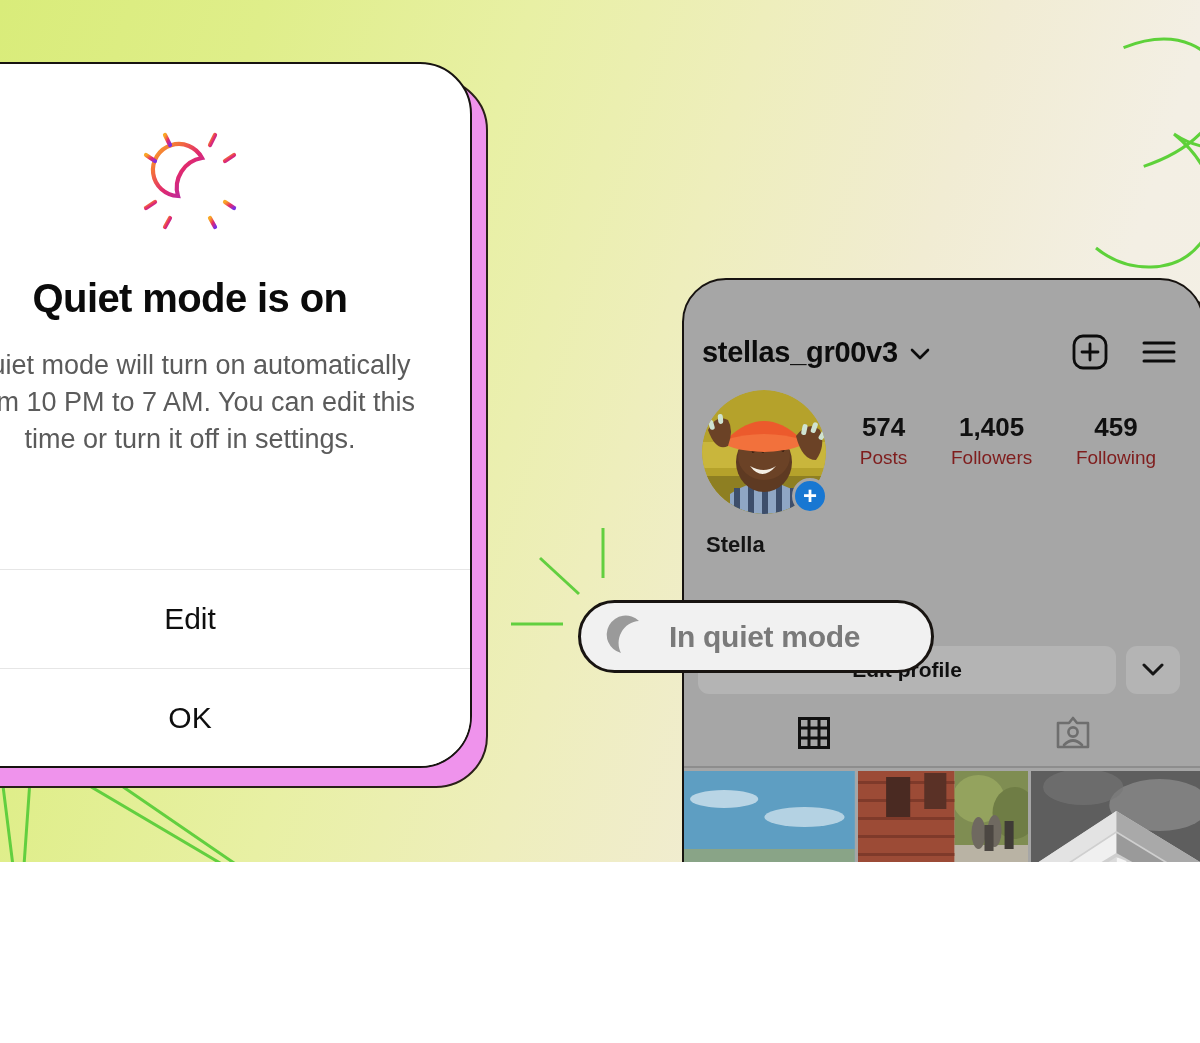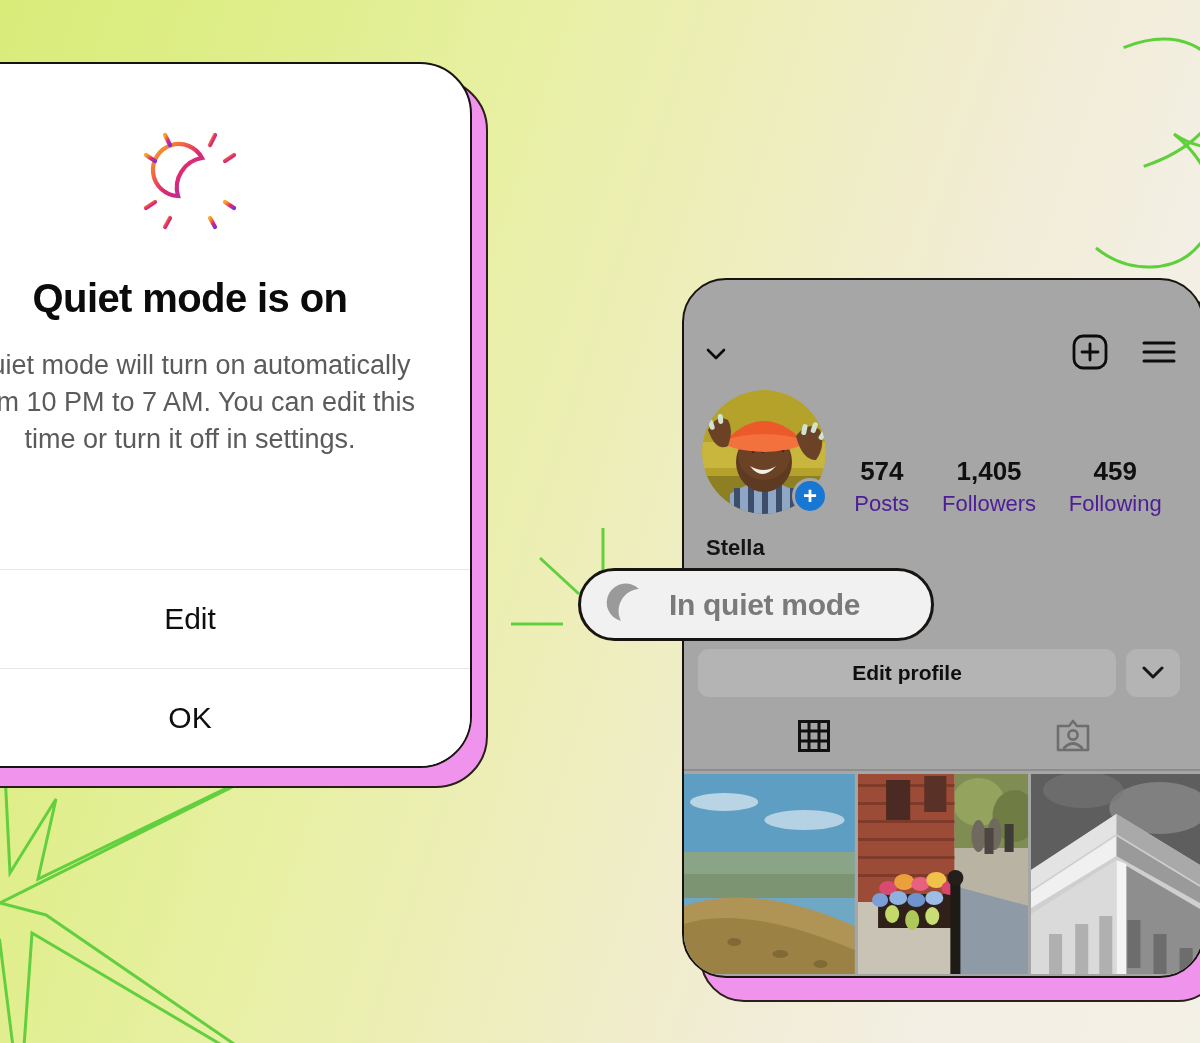--- a/index.html
+++ b/index.html
@@ -7,21 +7,21 @@
   html, body {
     width: 1200px;
     height: 1043px;
     overflow: hidden;
     font-family: "Liberation Sans", sans-serif;
   }
 
   #stage {
     position: relative;
     width: 1200px;
-    height: 1043px;
+    height: 862px;
     overflow: hidden;
     background: linear-gradient(108deg,
         #d9ec7a 0%,
         #dfee8a 18%,
         #e8f0a4 36%,
         #eeeebc 52%,
         #f1ecd3 68%,
         #f3efe4 82%,
         #f3f0e6 100%);
   }
@@ -196,25 +196,24 @@
     flex: 1;
     justify-content: space-around;
     padding: 22px 0 0 12px;
   }
 
   .stat { text-align: center; }
   .stat-value {
     font-size: 26px;
     font-weight: bold;
     color: #101010;
-    margin-top: 44px;
   }
   .stat-label {
-    font-size: 22px;
-    color: #4c1d95;
+    font-size: 19px;
+    color: #7f1d1d;
     margin-top: 4px;
   }
 
   #profile-displayname {
     font-size: 22px;
     font-weight: bold;
     color: #141414;
     padding: 18px 0 0 22px;
   }
 
@@ -274,21 +273,21 @@
   .grid-photo {
     width: 100%;
     height: 200px;
     display: block;
   }
 
   
   #quiet-mode-pill {
     position: absolute;
     left: 578px;
-    top: 568px;
+    top: 600px;
     width: 356px;
     height: 73px;
     background: #f1f1f1;
     border: 3px solid #181411;
     border-radius: 40px;
     display: flex;
     align-items: center;
     padding-left: 22px;
     gap: 18px;
   }
@@ -375,20 +374,21 @@
       <div class="dialog-btn">Edit</div>
       <div class="dialog-btn">OK</div>
     </div>
   </div>
 
   <div id="phone-shadow"></div>
 
   <div id="profile-phone">
 
     <div id="profile-topbar">
+      <span id="profile-username">stellas_gr00v3</span>
       <svg id="username-chevron-icon" width="20" height="13" viewBox="0 0 20 13">
         <path d="M2 2 L10 10 L18 2" fill="none" stroke="#0c0c0c" stroke-width="2.6" stroke-linecap="round" stroke-linejoin="round"></path>
       </svg>
 
       <span class="topbar-spacer"></span>
 
       <svg id="new-post-icon" width="36" height="36" viewBox="0 0 36 36">
         <rect x="2" y="2" width="32" height="32" rx="9" fill="none" stroke="#0c0c0c" stroke-width="2.8"></rect>
         <line x1="18" y1="10" x2="18" y2="26" stroke="#0c0c0c" stroke-width="2.8" stroke-linecap="round"></line>
         <line x1="10" y1="18" x2="26" y2="18" stroke="#0c0c0c" stroke-width="2.8" stroke-linecap="round"></line>

